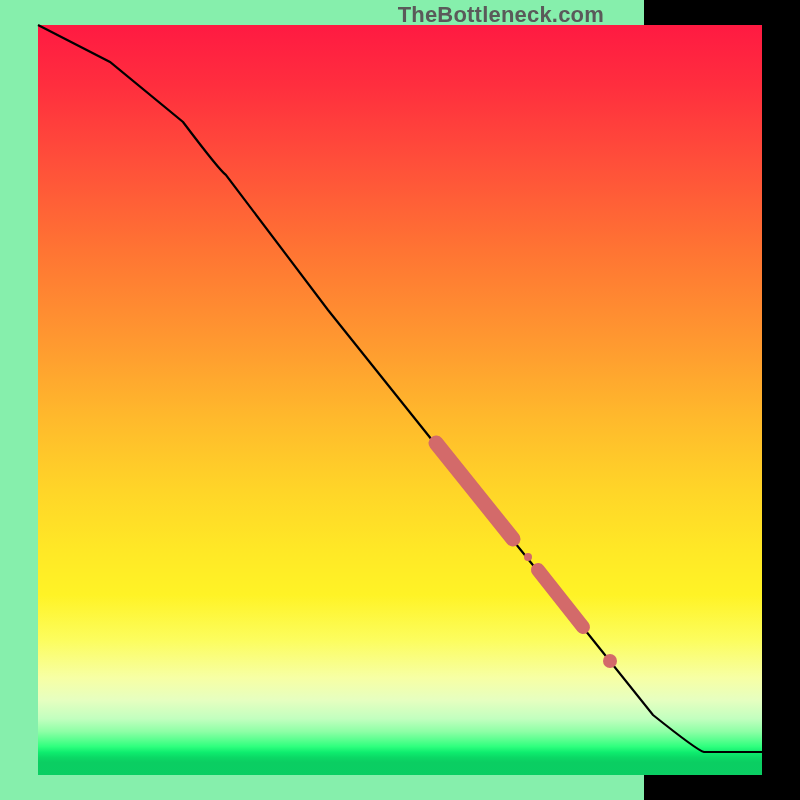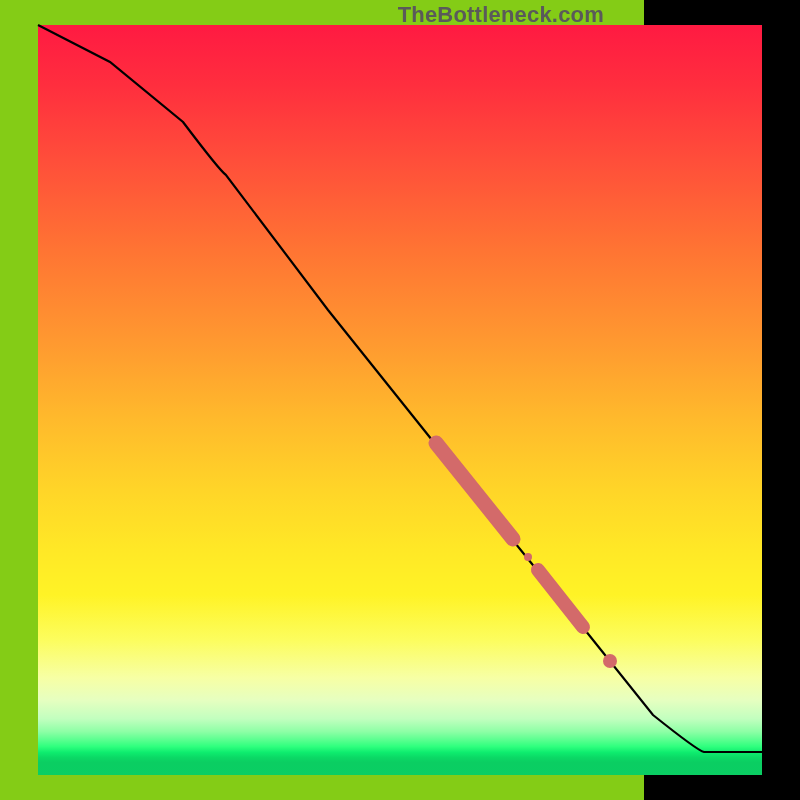--- a/index.html
+++ b/index.html
@@ -1,21 +1,21 @@
 <!DOCTYPE html>
 <html><head>
 <meta charset="utf-8">
 <style>
   * { margin: 0; padding: 0; box-sizing: border-box; }
   html, body { width: 800px; height: 800px; background: #000; overflow: hidden; }
   .stage {
     position: relative;
     width: 644px;
     height: 800px;
-    background: #84cc16;
+    background: #86efac;
   }
   .plot-area {
     position: absolute;
     left: 38px;
     top: 25px;
     width: 724px;
     height: 750px;
     background: linear-gradient(
       to bottom,
       #ff1a42 0%,

